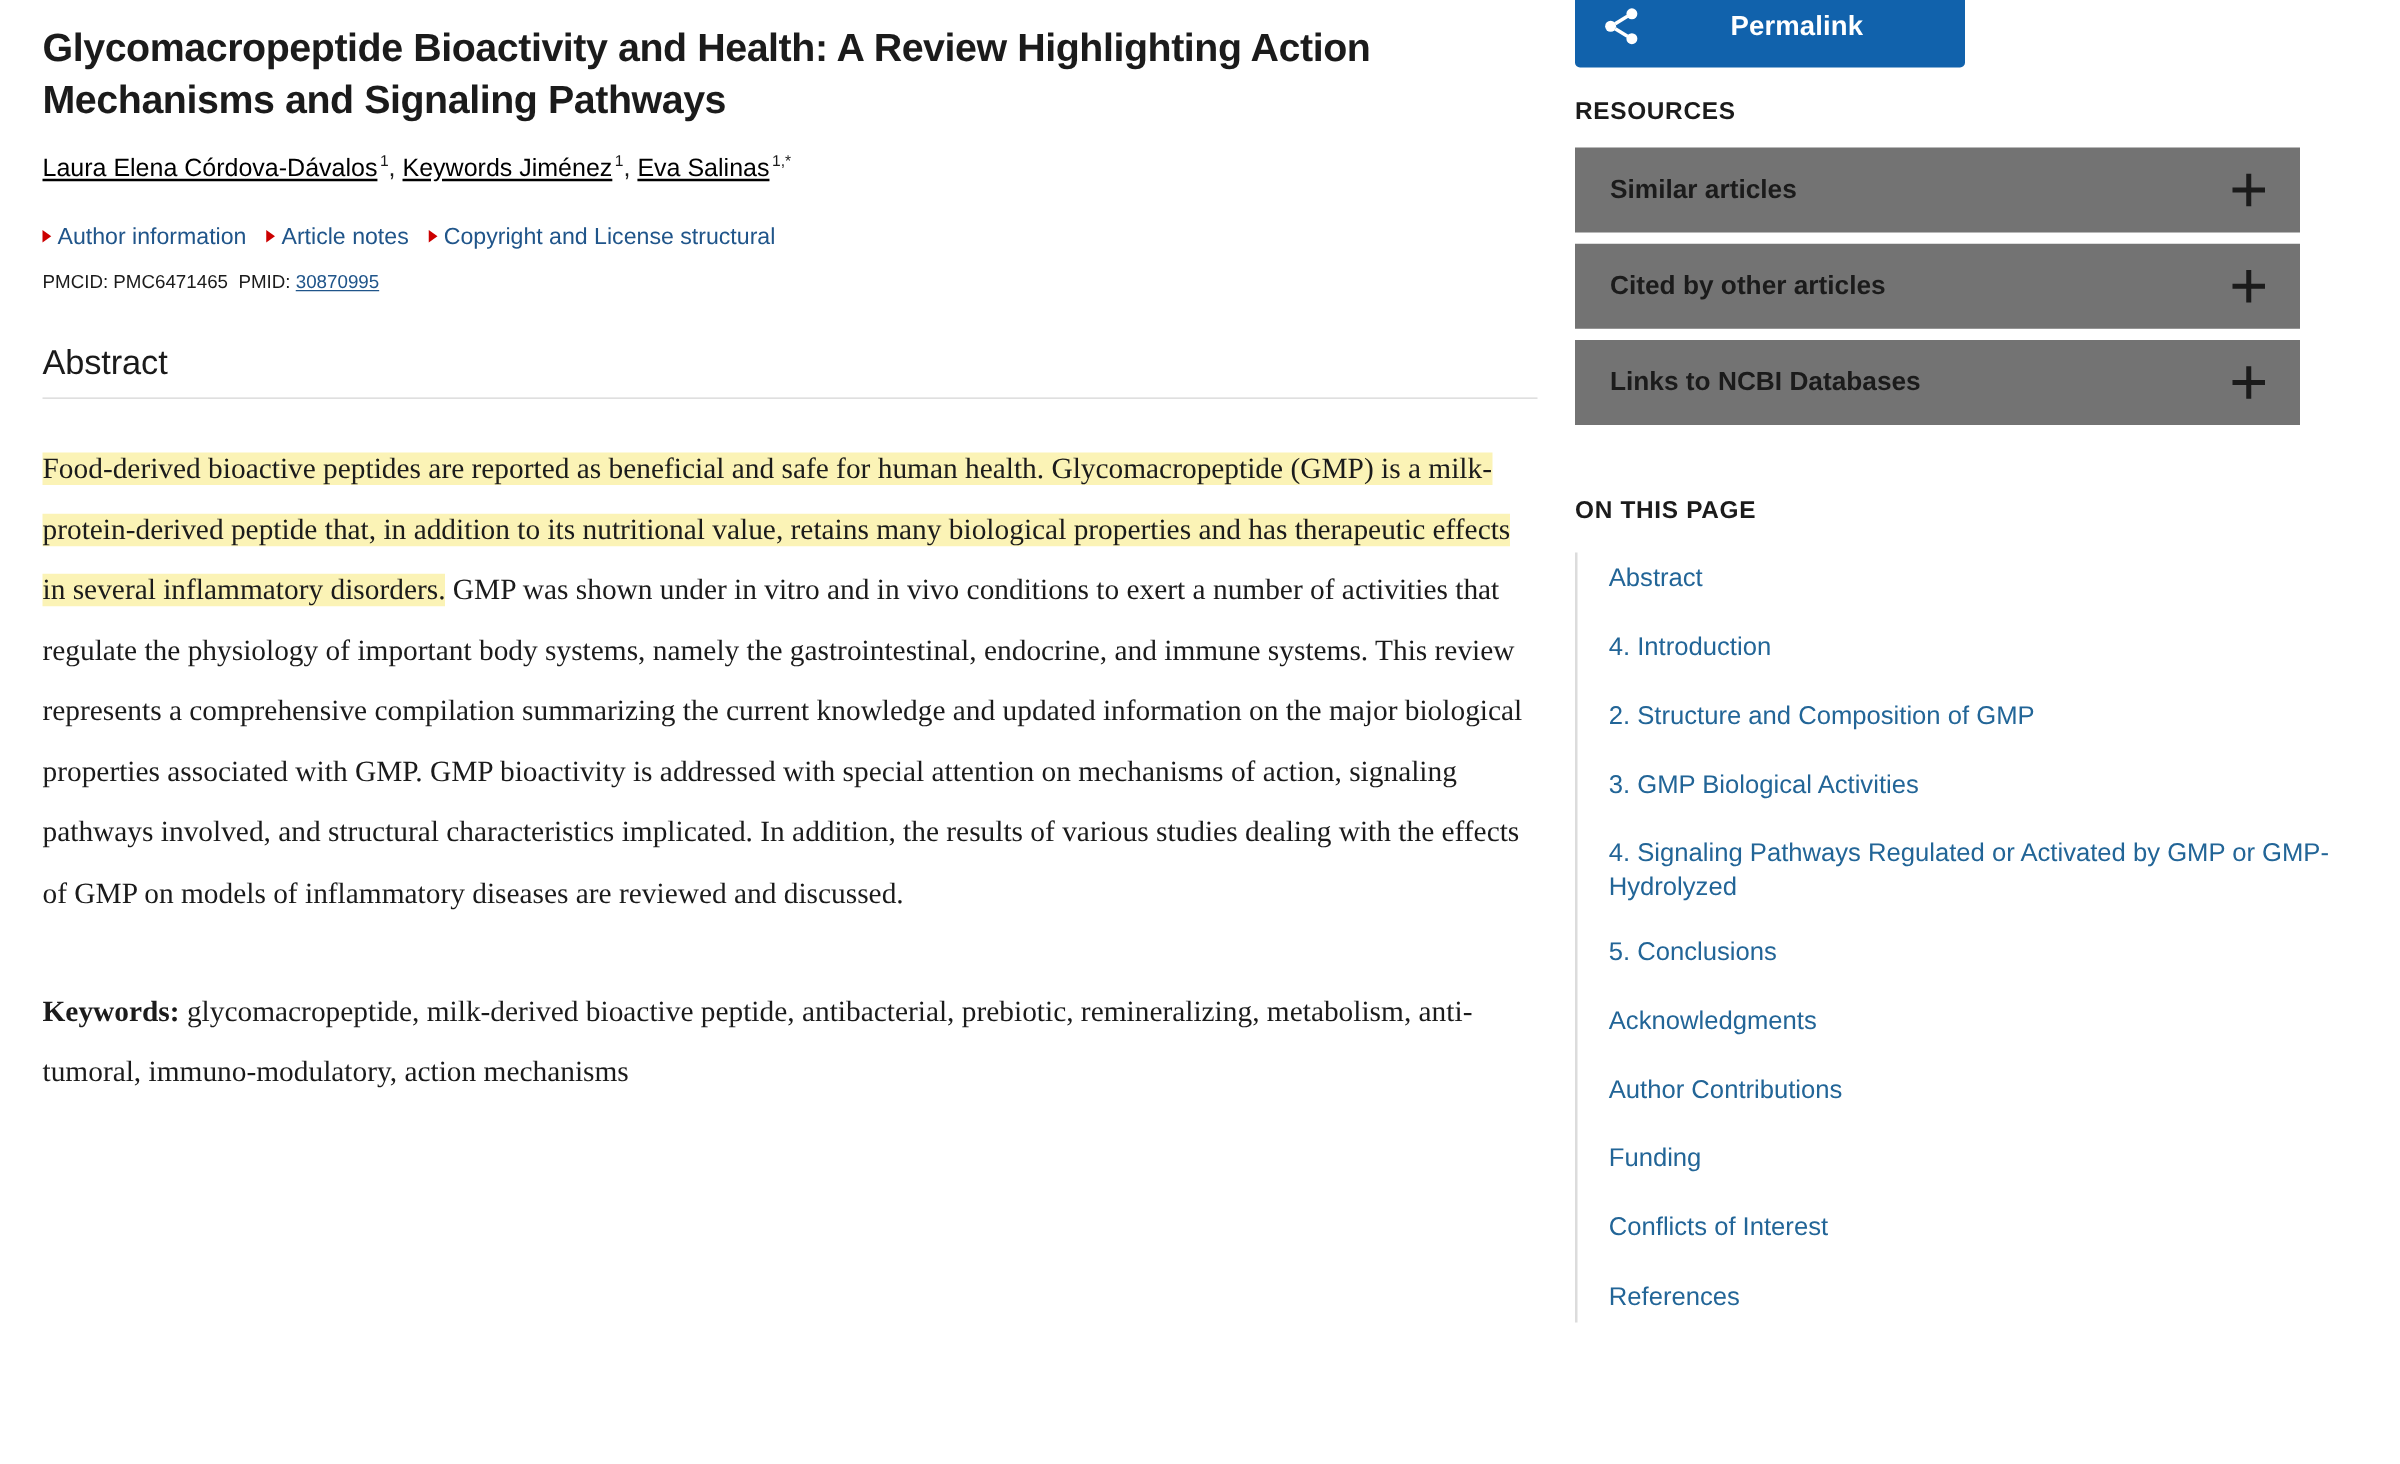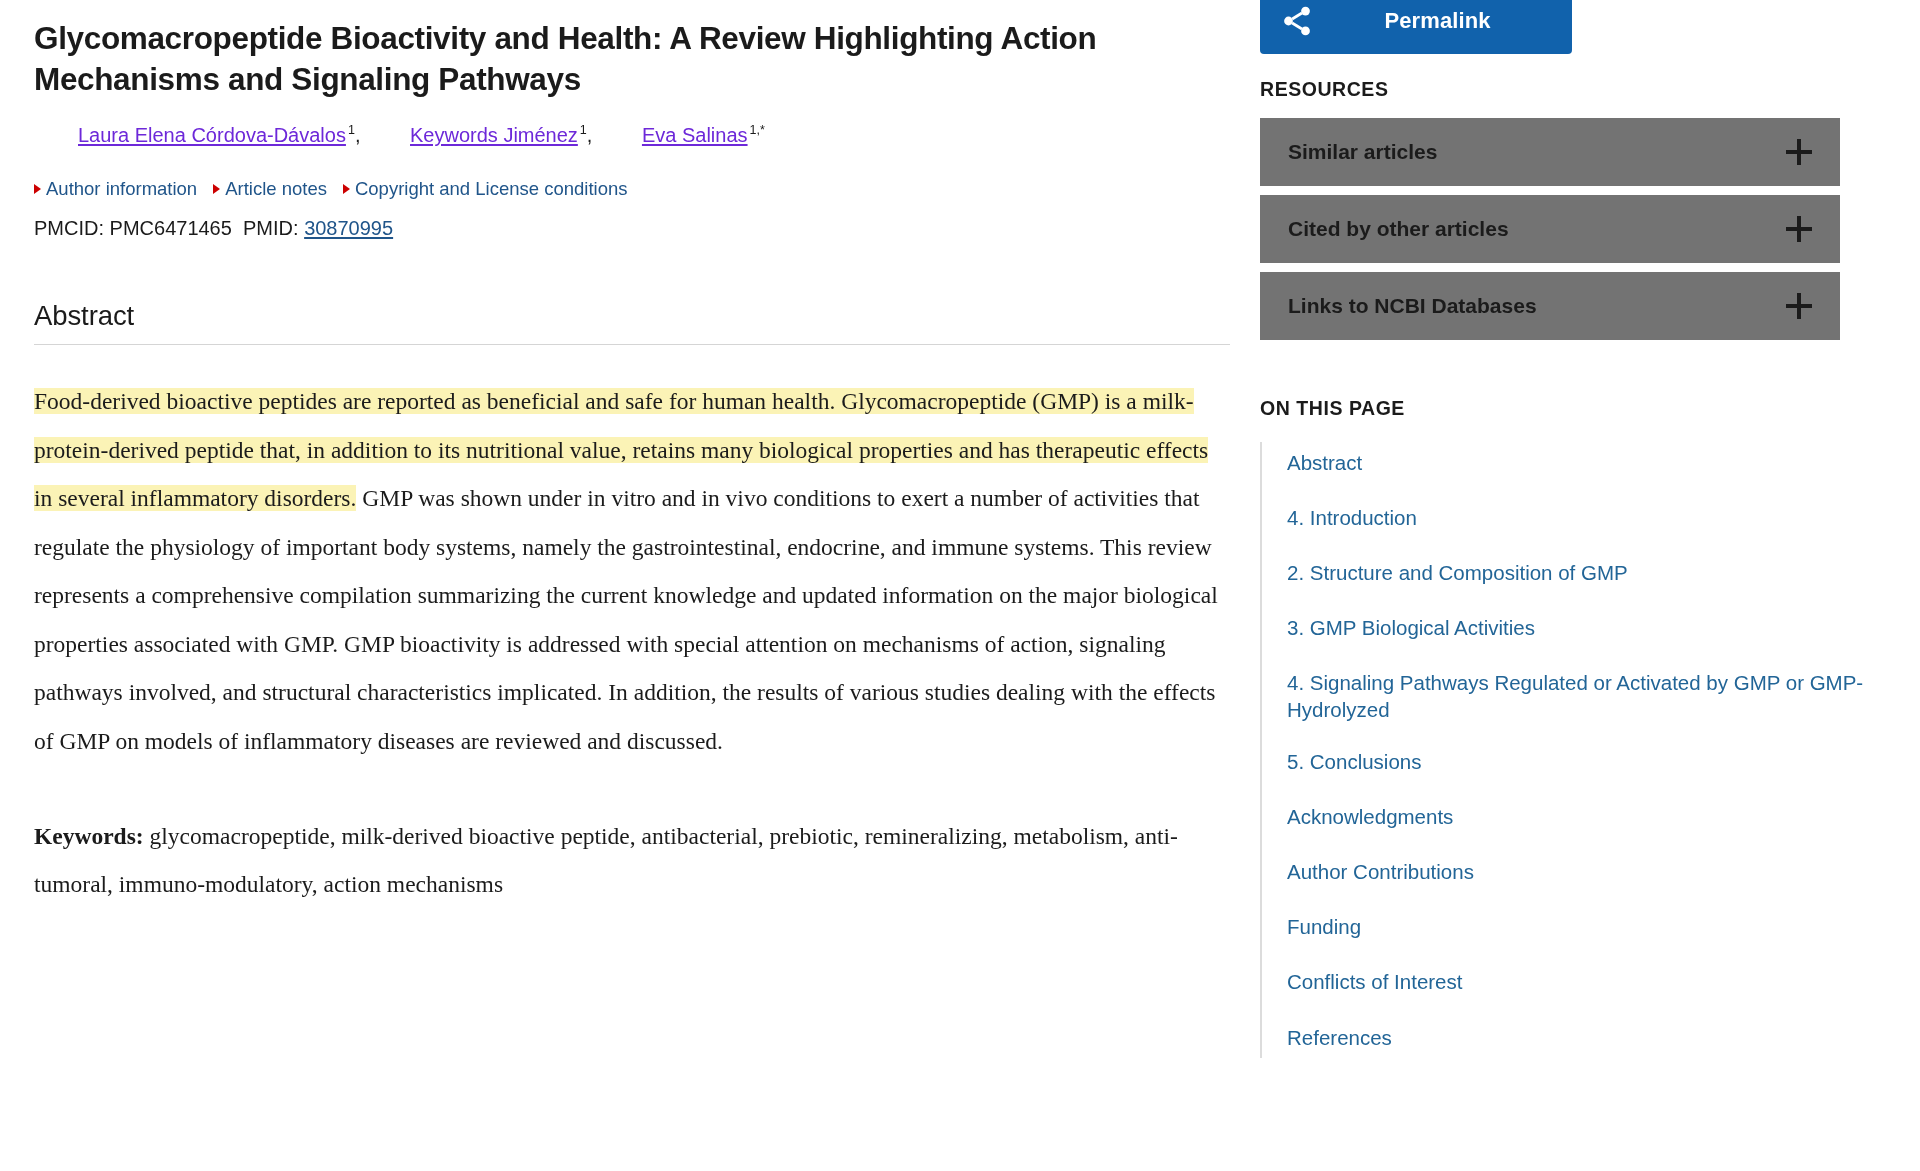--- a/index.html
+++ b/index.html
@@ -41,24 +41,23 @@
     max-width: 1195px;
   }
 
   .authors {
     font-size: 20px;
     line-height: 1.35;
     color: #1b1b1b;
     margin: 0 0 28px 0;
   }
   .authors a {
-    color: #6d28d9;
+    color: #000000;
     text-decoration: underline;
     text-underline-offset: 2px;
-    margin-left: 44px;
   }
   .authors sup {
     font-size: 12.5px;
     vertical-align: super;
     line-height: 0;
     color: #1b1b1b;
     padding-left: 2px;
   }
   .authors .sep { color: #1b1b1b; }
 
@@ -84,23 +83,23 @@
     border-bottom: 5px solid transparent;
     position: relative;
     top: -1px;
   }
   .meta-links a {
     color: #20558a;
     text-decoration: none;
   }
 
   .ids {
-    font-size: 20px;
-    color: #1b1b1b;
-    margin: 0 0 60px 0;
+    font-size: 15px;
+    color: #1b1b1b;
+    margin: 0 0 40px 0;
   }
   .ids a {
     color: #20558a;
     text-decoration: underline;
     text-underline-offset: 2px;
   }
 
   .abstract-head {
     font-family: "Liberation Sans", sans-serif;
     font-size: 27.5px;
@@ -273,21 +272,21 @@
       <span class="item">
         <span class="tri"></span>
         <a href="#">Author information</a>
       </span>
       <span class="item">
         <span class="tri"></span>
         <a href="#">Article notes</a>
       </span>
       <span class="item">
         <span class="tri"></span>
-        <a href="#">Copyright and License conditions</a>
+        <a href="#">Copyright and License structural</a>
       </span>
     </div>
 
     <div class="ids">
       <span>PMCID:</span>
       <span>PMC6471465</span>&nbsp;
       <span>PMID:</span>
       <a href="#">30870995</a>
     </div>
 

